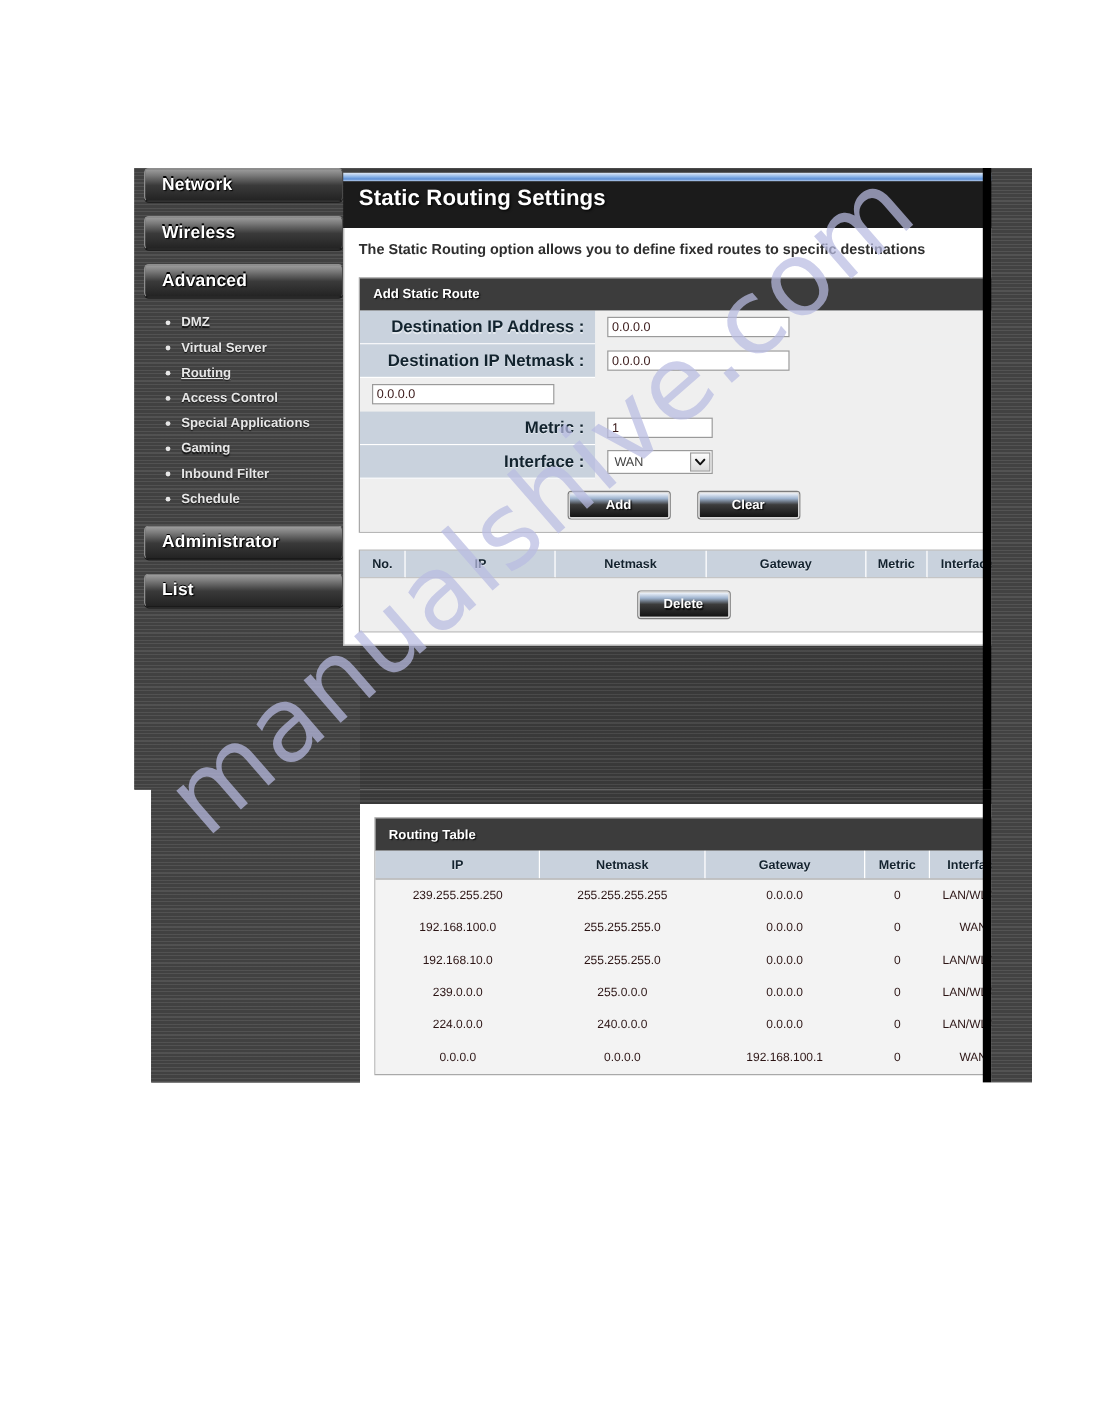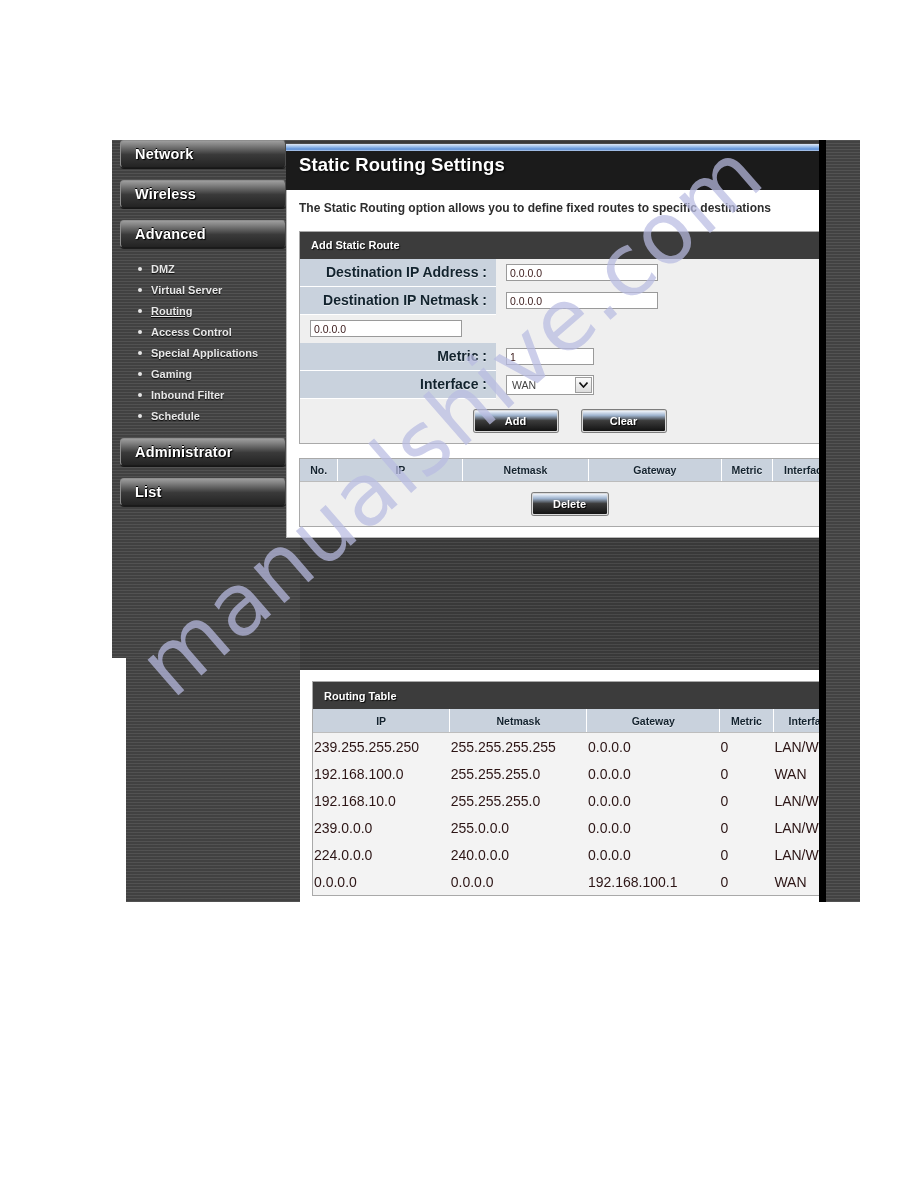--- a/index.html
+++ b/index.html
@@ -202,22 +202,22 @@
 
   .rtable{width:100%;border-collapse:collapse;background:#f3f3f3;}
   .rtable th{
     background:#c9d2dd;height:21px;
     font-size:10.5px;font-weight:bold;color:#13222e;
     border-right:1px solid #ffffff;border-bottom:1px solid #bdbdbd;
     text-shadow:0 1px 0 rgba(255,255,255,.5);
   }
   .rtable th:last-child{border-right:none;}
   .rtable td{
-    height:25px;text-align:left;
-    font-size:14px;color:#2c1515;background:#f3f3f3;
+    height:25px;text-align:center;
+    font-size:10px;color:#2c1515;background:#f3f3f3;
     font-family:"Liberation Sans",sans-serif;
   }
   .rtable tr:last-child td{padding-bottom:1px;}
 
   
   .rightedge{
     position:absolute;top:0;bottom:0;width:9px;background:#000;z-index:6;
   }
   .rightrail{
     position:absolute;top:0;bottom:0;width:42px;background:#494949;z-index:5;

